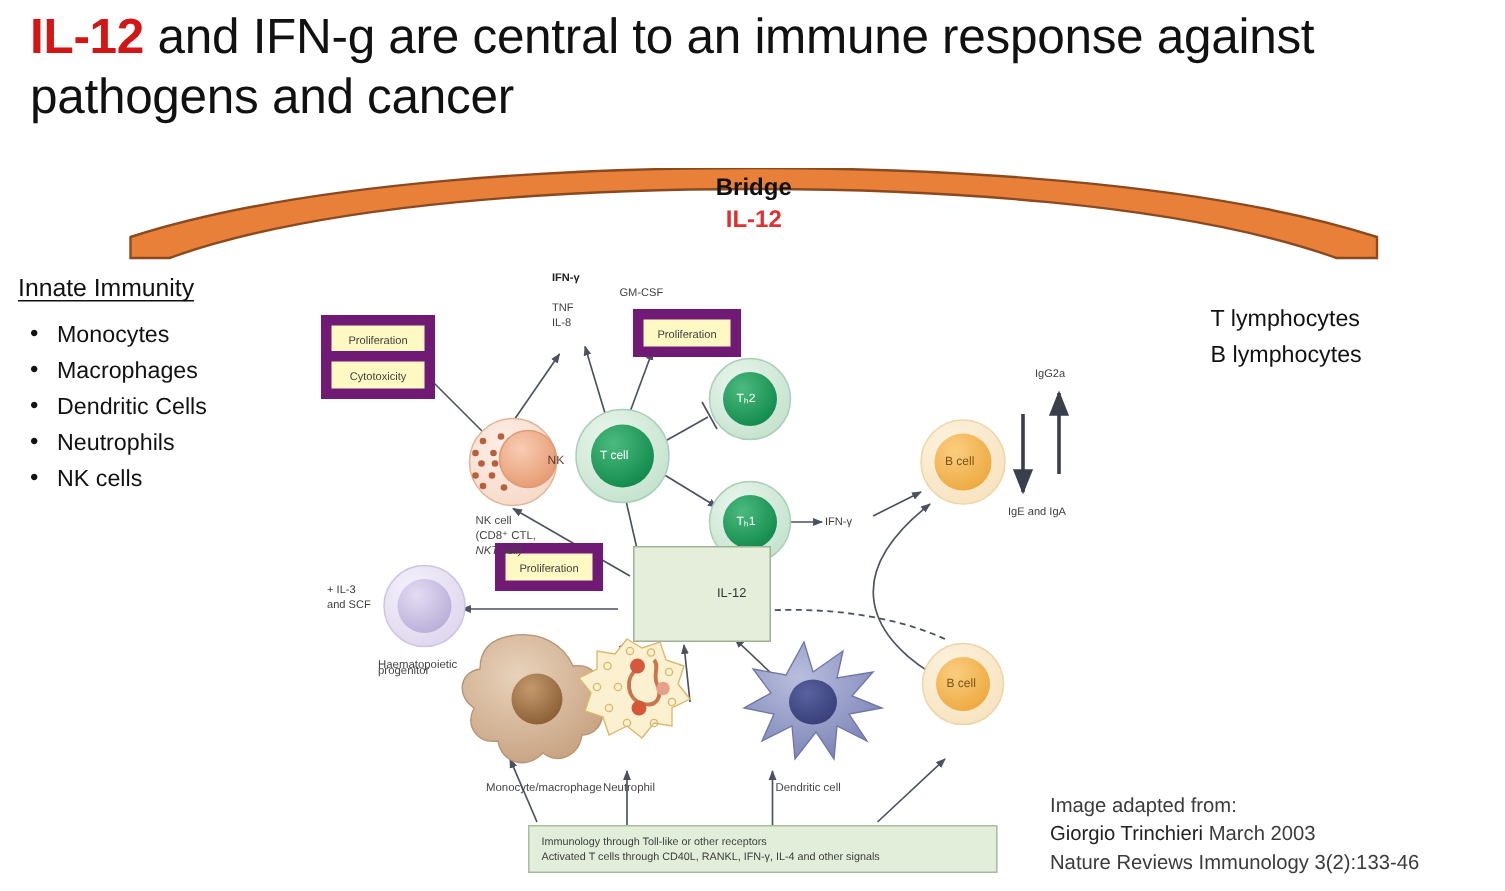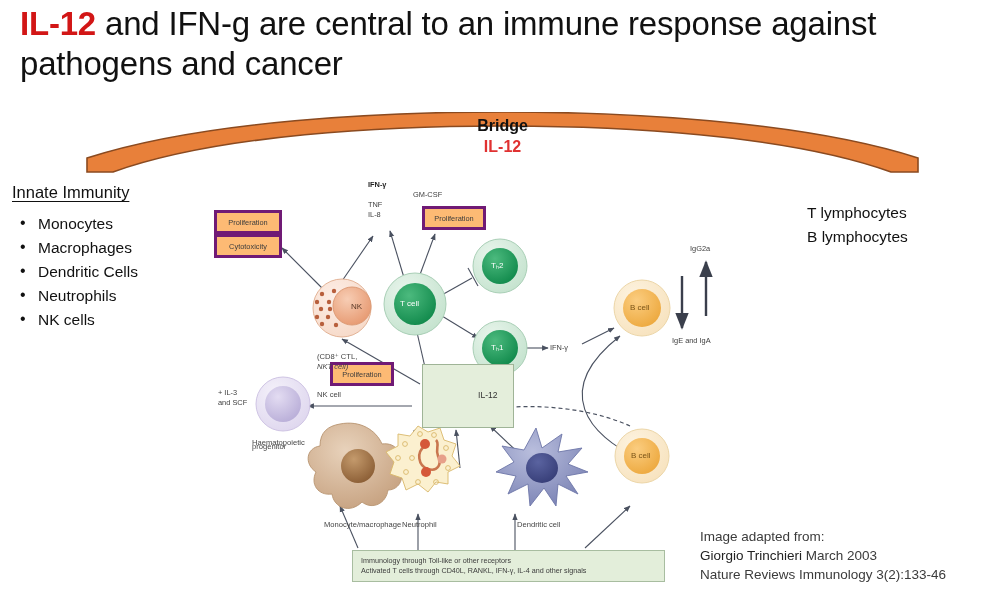--- a/index.html
+++ b/index.html
@@ -37,21 +37,21 @@
 
   
   #diagram{position:absolute;left:190px;top:176px;width:560px;height:410px;}
   #diagram svg{position:absolute;left:0;top:0;width:560px;height:410px;}
 
   .dlabel{position:absolute;font-size:7.4px;line-height:9.2px;color:#3c3c3c;
           font-family:"Liberation Sans",sans-serif;white-space:nowrap;}
   .dlabel.b{font-weight:700;color:#222;}
   .cellname{position:absolute;font-size:7.6px;color:#444;white-space:nowrap;}
 
-  .gbox{position:absolute;background:#fdba74;border:3px solid #701a75;
+  .gbox{position:absolute;background:#fef9c3;border:7px solid #701a75;
         font-size:7.4px;color:#3c3c3c;display:flex;align-items:center;
         justify-content:center;white-space:nowrap;}
   #stimbox{position:absolute;background:#e3eeda;border:1px solid #a8bda0;
            font-size:7.2px;line-height:10px;color:#3c3c3c;padding:5px 8px;}
   #il12box{position:absolute;background:#e4eedb;border:1px solid #9fb497;}
   #il12txt{position:absolute;font-size:8.6px;color:#333;}
 </style>
 </head>
 <body>
 
@@ -305,28 +305,28 @@
   <div class="gbox" style="left:24px;top:58px;width:62px;height:18px;">Cytotoxicity</div>
   <div class="gbox" style="left:232px;top:30px;width:58px;height:18px;">Proliferation</div>
   <div class="gbox" style="left:140px;top:186px;width:58px;height:18px;">Proliferation</div>
 
   <div class="dlabel b" style="left:178px;top:4px;">IFN-γ</div>
   <div class="dlabel" style="left:178px;top:14px;margin-left:45px;">GM-CSF</div>
   <div class="dlabel" style="left:178px;top:24px;">TNF</div>
   <div class="dlabel" style="left:178px;top:34px;">IL-8</div>
   <div class="dlabel" style="left:360px;top:167px;">IFN-γ</div>
 
-  <div class="dlabel" style="left:161px;top:126px;font-size:8px;color:#5a3a28;">NK</div>
+  <div class="dlabel" style="left:139px;top:126px;font-size:8px;color:#5a3a28;padding-left:36px;">NK</div>
   <div class="dlabel" style="left:210px;top:123px;font-size:8px;color:#ffffff;">T cell</div>
   <div class="dlabel" style="left:301px;top:85px;font-size:8px;color:#ffffff;">Tₕ2</div>
   <div class="dlabel" style="left:301px;top:167px;font-size:8px;color:#ffffff;">Tₕ1</div>
   <div class="dlabel" style="left:440px;top:127px;font-size:8px;color:#7a5418;">B cell</div>
   <div class="dlabel" style="left:441px;top:275px;font-size:8px;color:#7a5418;">B cell</div>
 
-  <div class="cellname" style="left:127px;top:166px;margin-top:48px;">NK cell</div>
+  <div class="cellname" style="left:127px;top:166px;">NK cell</div>
   <div class="cellname" style="left:127px;top:176px;">(CD8⁺ CTL,</div>
   <div class="cellname" style="left:127px;top:186px;font-style:italic;">NKT cell)</div>
   <div class="cellname" style="left:62px;top:262px;">Haematopoietic</div>
   <div class="cellname" style="left:62px;top:266px;">progenitor</div>
   <div class="cellname" style="left:134px;top:344px;">Monocyte/macrophage</div>
   <div class="cellname" style="left:212px;top:344px;">Neutrophil</div>
   <div class="cellname" style="left:327px;top:344px;">Dendritic cell</div>
 
   <div class="dlabel" style="left:28px;top:212px;">+ IL-3</div>
   <div class="dlabel" style="left:28px;top:222px;">and SCF</div>

